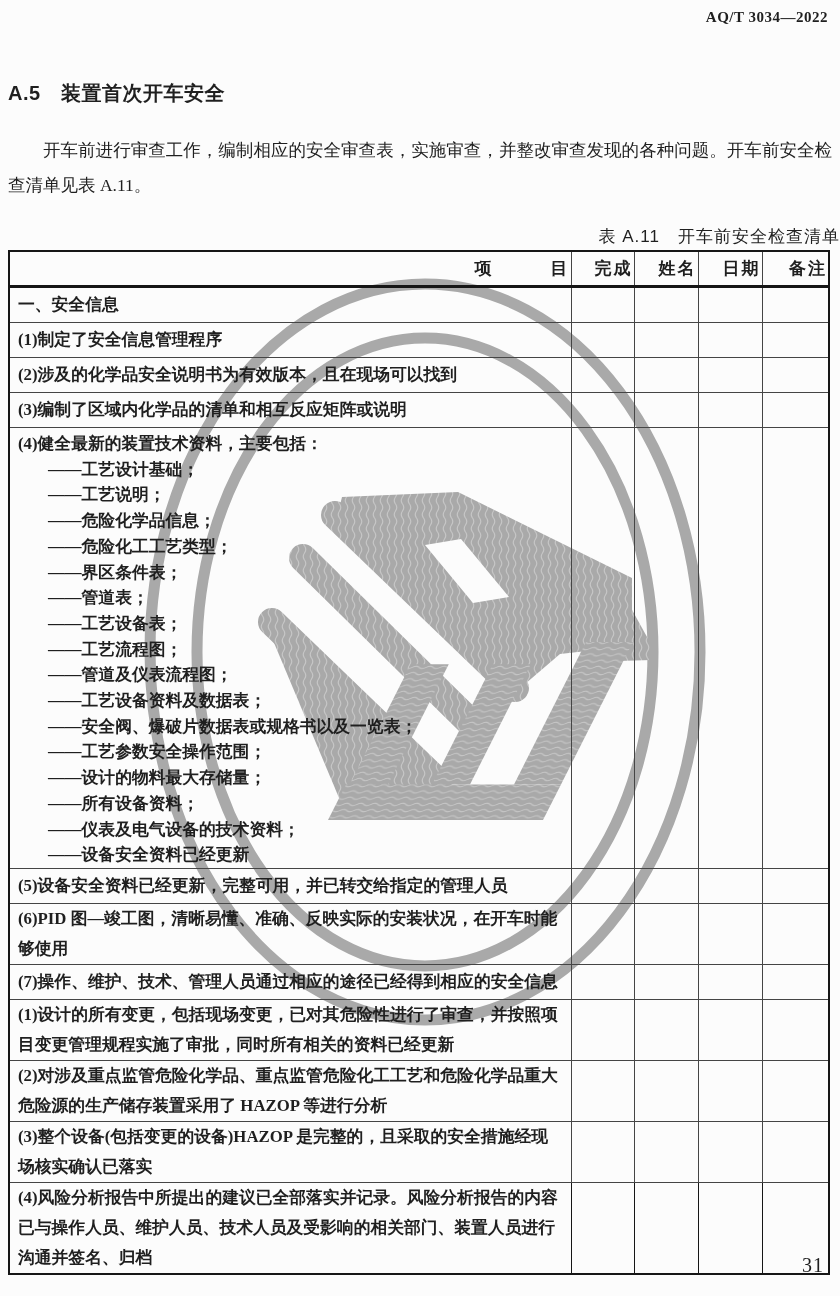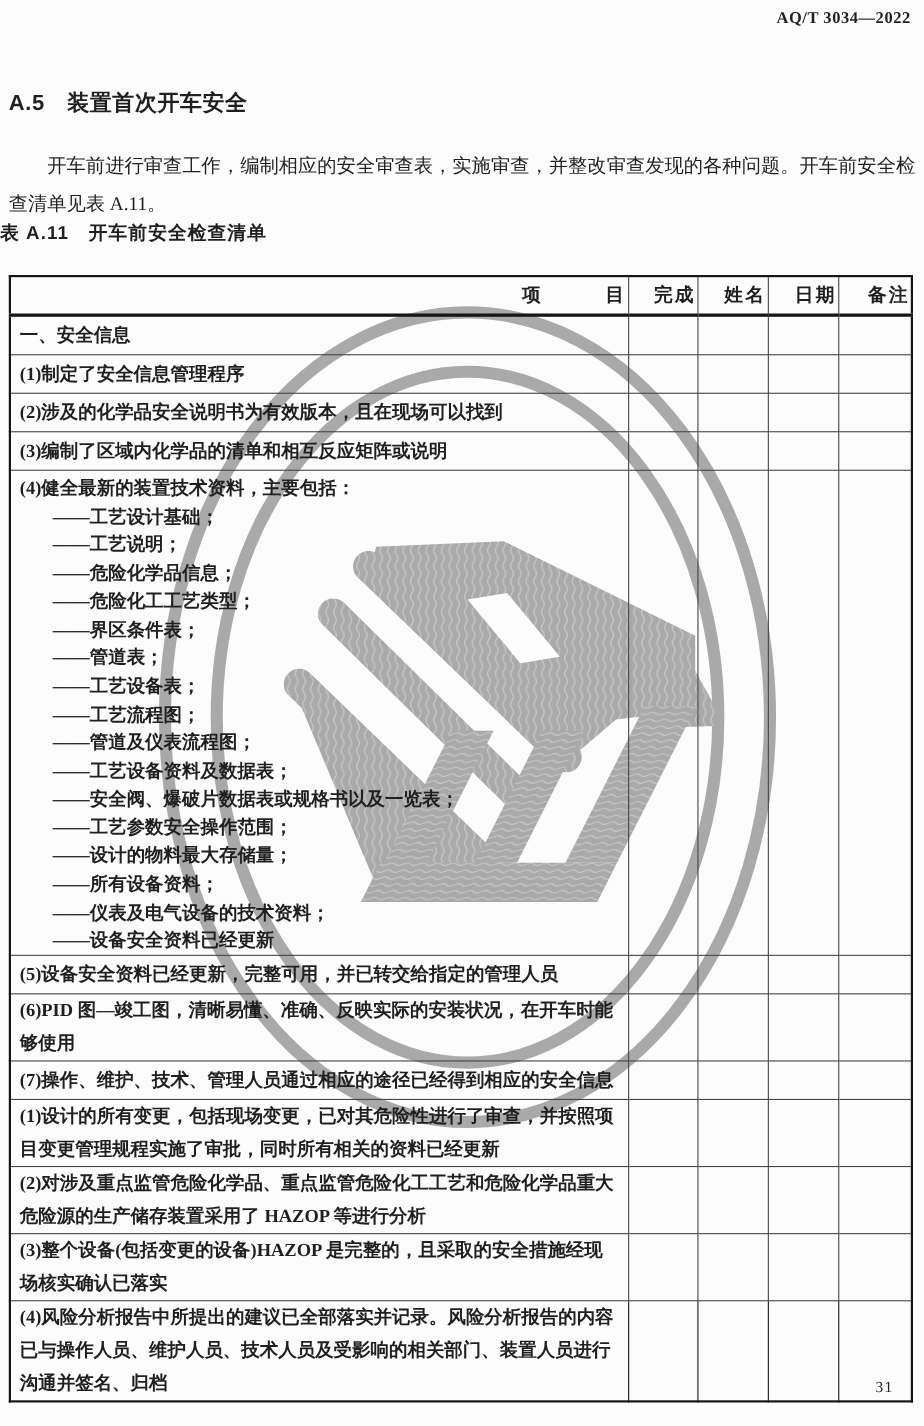--- a/index.html
+++ b/index.html
@@ -25,23 +25,23 @@
   .heading{
     position:absolute;top:80px;left:8px;margin:0;
     font-family:"Liberation Sans","DejaVu Sans",sans-serif;
     font-weight:bold;font-size:20px;letter-spacing:.5px;
   }
   .para{
     position:absolute;top:133px;left:8px;width:824px;margin:0;
     font-size:17.5px;line-height:35px;text-indent:2em;text-align:justify;
   }
   .caption{
-    position:absolute;top:200px;left:0;width:840px;text-align:left;
+    position:absolute;top:225px;left:0;width:840px;text-align:right;
     font-family:"Liberation Sans","DejaVu Sans",sans-serif;
-    font-weight:bold;font-size:17px;letter-spacing:1px;
+    font-weight:normal;font-size:17px;letter-spacing:1px;
   }
   table.checklist{
     position:absolute;top:250px;left:8px;width:820px;
     border-collapse:collapse;table-layout:fixed;
     background:transparent;
   }
   table.checklist, table.checklist tr:last-child td{border-color:var(--edge);}
   table.checklist{border:2px solid var(--edge);}
   th,td{border:1px solid var(--line);background:transparent;}
   thead th{
@@ -52,22 +52,22 @@
     padding-left:12px;
   }
   td.item-cell{
     font-size:16.8px;padding:0 8px;line-height:30px;height:32px;
     vertical-align:middle;text-align:left;word-break:break-all;font-weight:bold;
   }
   tr.tall td.item-cell{vertical-align:top;padding-top:3px;line-height:25.7px;}
   .subitem{padding-left:30px;}
   td.blank-cell{height:32px;}
   .page-number{
-    position:absolute;top:1254px;right:28px;
-    font-size:14px;letter-spacing:1px;
+    position:absolute;top:1254px;right:16px;
+    font-size:20px;letter-spacing:1px;
   }
   svg .ring{fill:none;stroke:var(--wm);stroke-width:11;}
   svg .band{stroke:url(#wv);stroke-width:28;stroke-linecap:round;fill:none;}
   svg .face{fill:url(#wv);}
   svg .faceh{fill:url(#wvh);}
   svg .wm-base{fill:var(--wm);}
   svg .wm-wave{stroke:#c6c6c6;stroke-width:1.2;fill:none;}
 </style>
 </head>
 <body>

